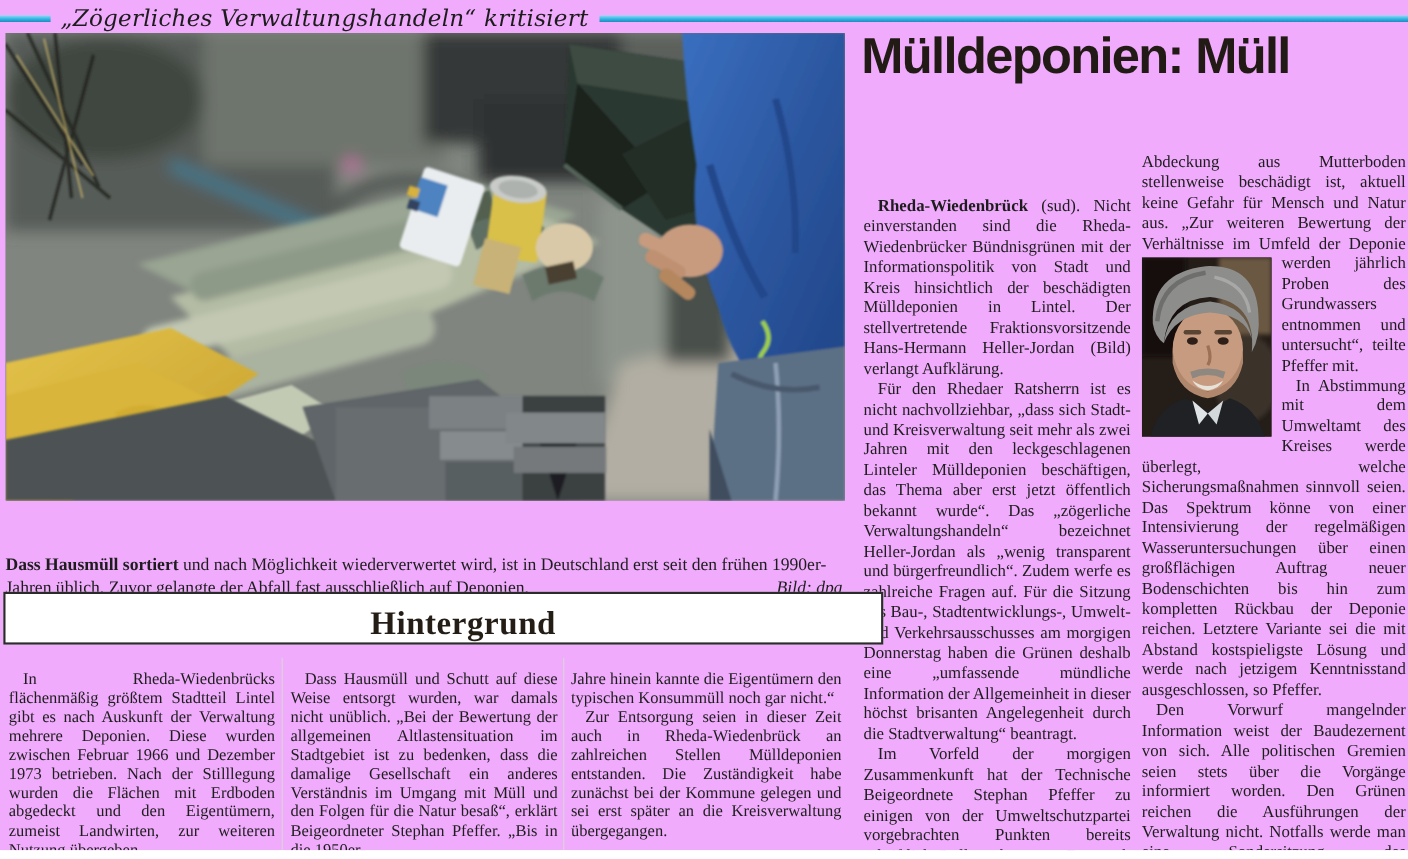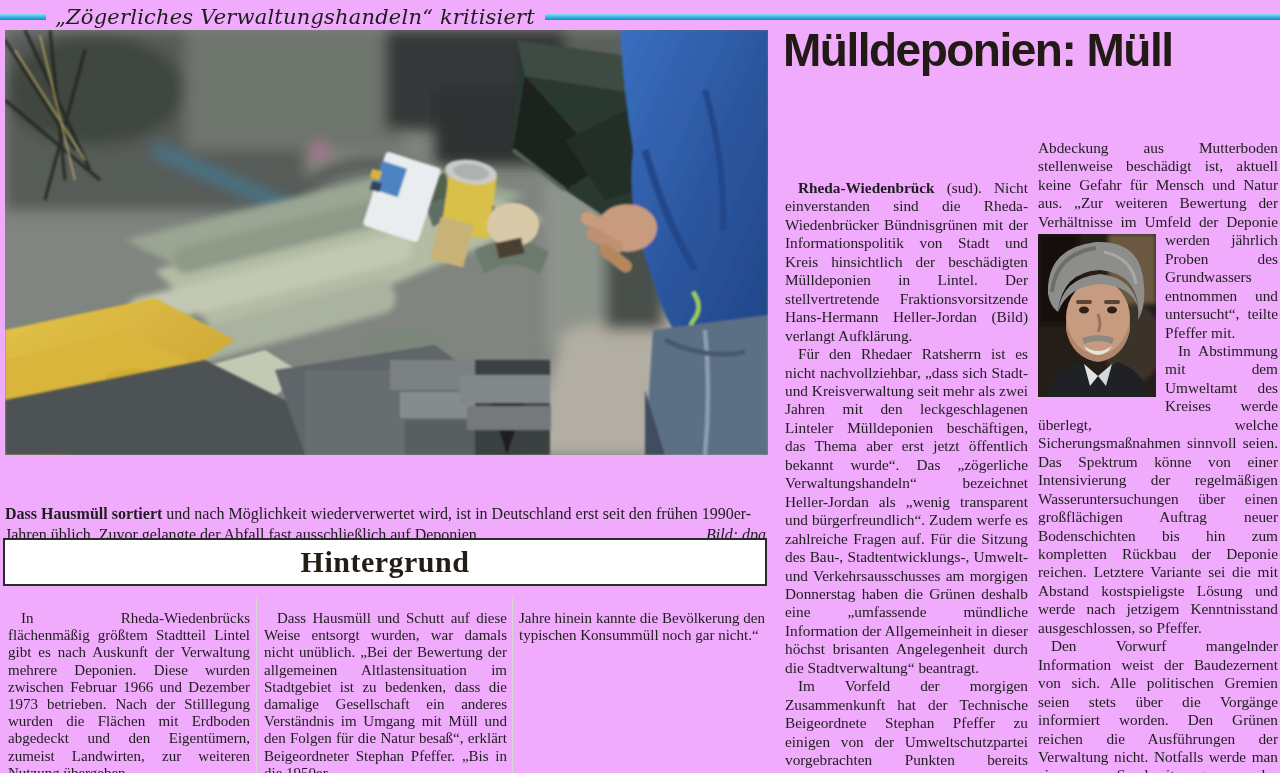--- a/index.html
+++ b/index.html
@@ -40,21 +40,21 @@
   .col p.ind{text-indent:13px;}
   .bold{font-weight:bold;}
 
   
   .portrait{float:left;width:118px;height:163px;margin:3px 9px 2px 0;
             overflow:hidden;background:#241d18;}
 
   
   .bg-title-box{position:absolute;left:3px;top:538px;width:760px;height:44px;
                 border:2px solid #2b2b2b;background:#fff;
-                display:flex;align-items:center;justify-content:center;}
+                display:flex;align-items:flex-end;justify-content:center;padding-left:36px;}
   .bg-title{font-family:"Liberation Serif", serif;font-weight:bold;font-size:30px;
             color:#241d16;letter-spacing:.5px;}
   .bg-col{position:absolute;top:610px;height:182px;overflow:hidden;
           font-size:15px;line-height:17.2px;text-align:justify;}
   .bg-col p{margin:0;}
   .bg-col p.ind{text-indent:13px;}
   .bg-col1{left:8px;width:242px;}
   .bg-col2{left:264px;width:243px;}
   .bg-col3{left:519px;width:246px;}
   .bg-rule{position:absolute;top:598px;height:183px;width:1px;background:#d8d8d4;}
@@ -270,16 +270,17 @@
 
   <div class="bg-col bg-col1">
     <p class="ind">In Rheda-Wiedenbrücks flächenmäßig größtem Stadtteil Lintel gibt es nach Auskunft der Verwaltung mehrere Deponien. Diese wurden zwischen Februar 1966 und Dezember 1973 betrieben. Nach der Stilllegung wurden die Flächen mit Erdboden abgedeckt und den Eigentümern, zumeist Landwirten, zur weiteren Nutzung übergeben.</p>
   </div>
   <div class="bg-rule bg-rule-1"></div>
   <div class="bg-col bg-col2">
     <p class="ind">Dass Hausmüll und Schutt auf diese Weise entsorgt wurden, war damals nicht unüblich. „Bei der Bewertung der allgemeinen Altlastensituation im Stadtgebiet ist zu bedenken, dass die damalige Gesellschaft ein anderes Verständnis im Umgang mit Müll und den Folgen für die Natur besaß“, erklärt Beigeordneter Stephan Pfeffer. „Bis in die 1950er-</p>
   </div>
   <div class="bg-rule bg-rule-2"></div>
   <div class="bg-col bg-col3">
-    <p>Jahre hinein kannte die Bevölkerung den typischen Konsummüll noch gar nicht.“</p>
+    <p>Jahre hinein kannte die Eigentümern den typischen Konsummüll noch gar nicht.“</p>
+    <p class="ind">Zur Entsorgung seien in dieser Zeit auch in Rheda-Wiedenbrück an zahlreichen Stellen Mülldeponien entstanden. Die Zuständigkeit habe zunächst bei der Kommune gelegen und sei erst später an die Kreisverwaltung übergegangen.</p>
   </div>
 
 </div>
 
 </body></html>

